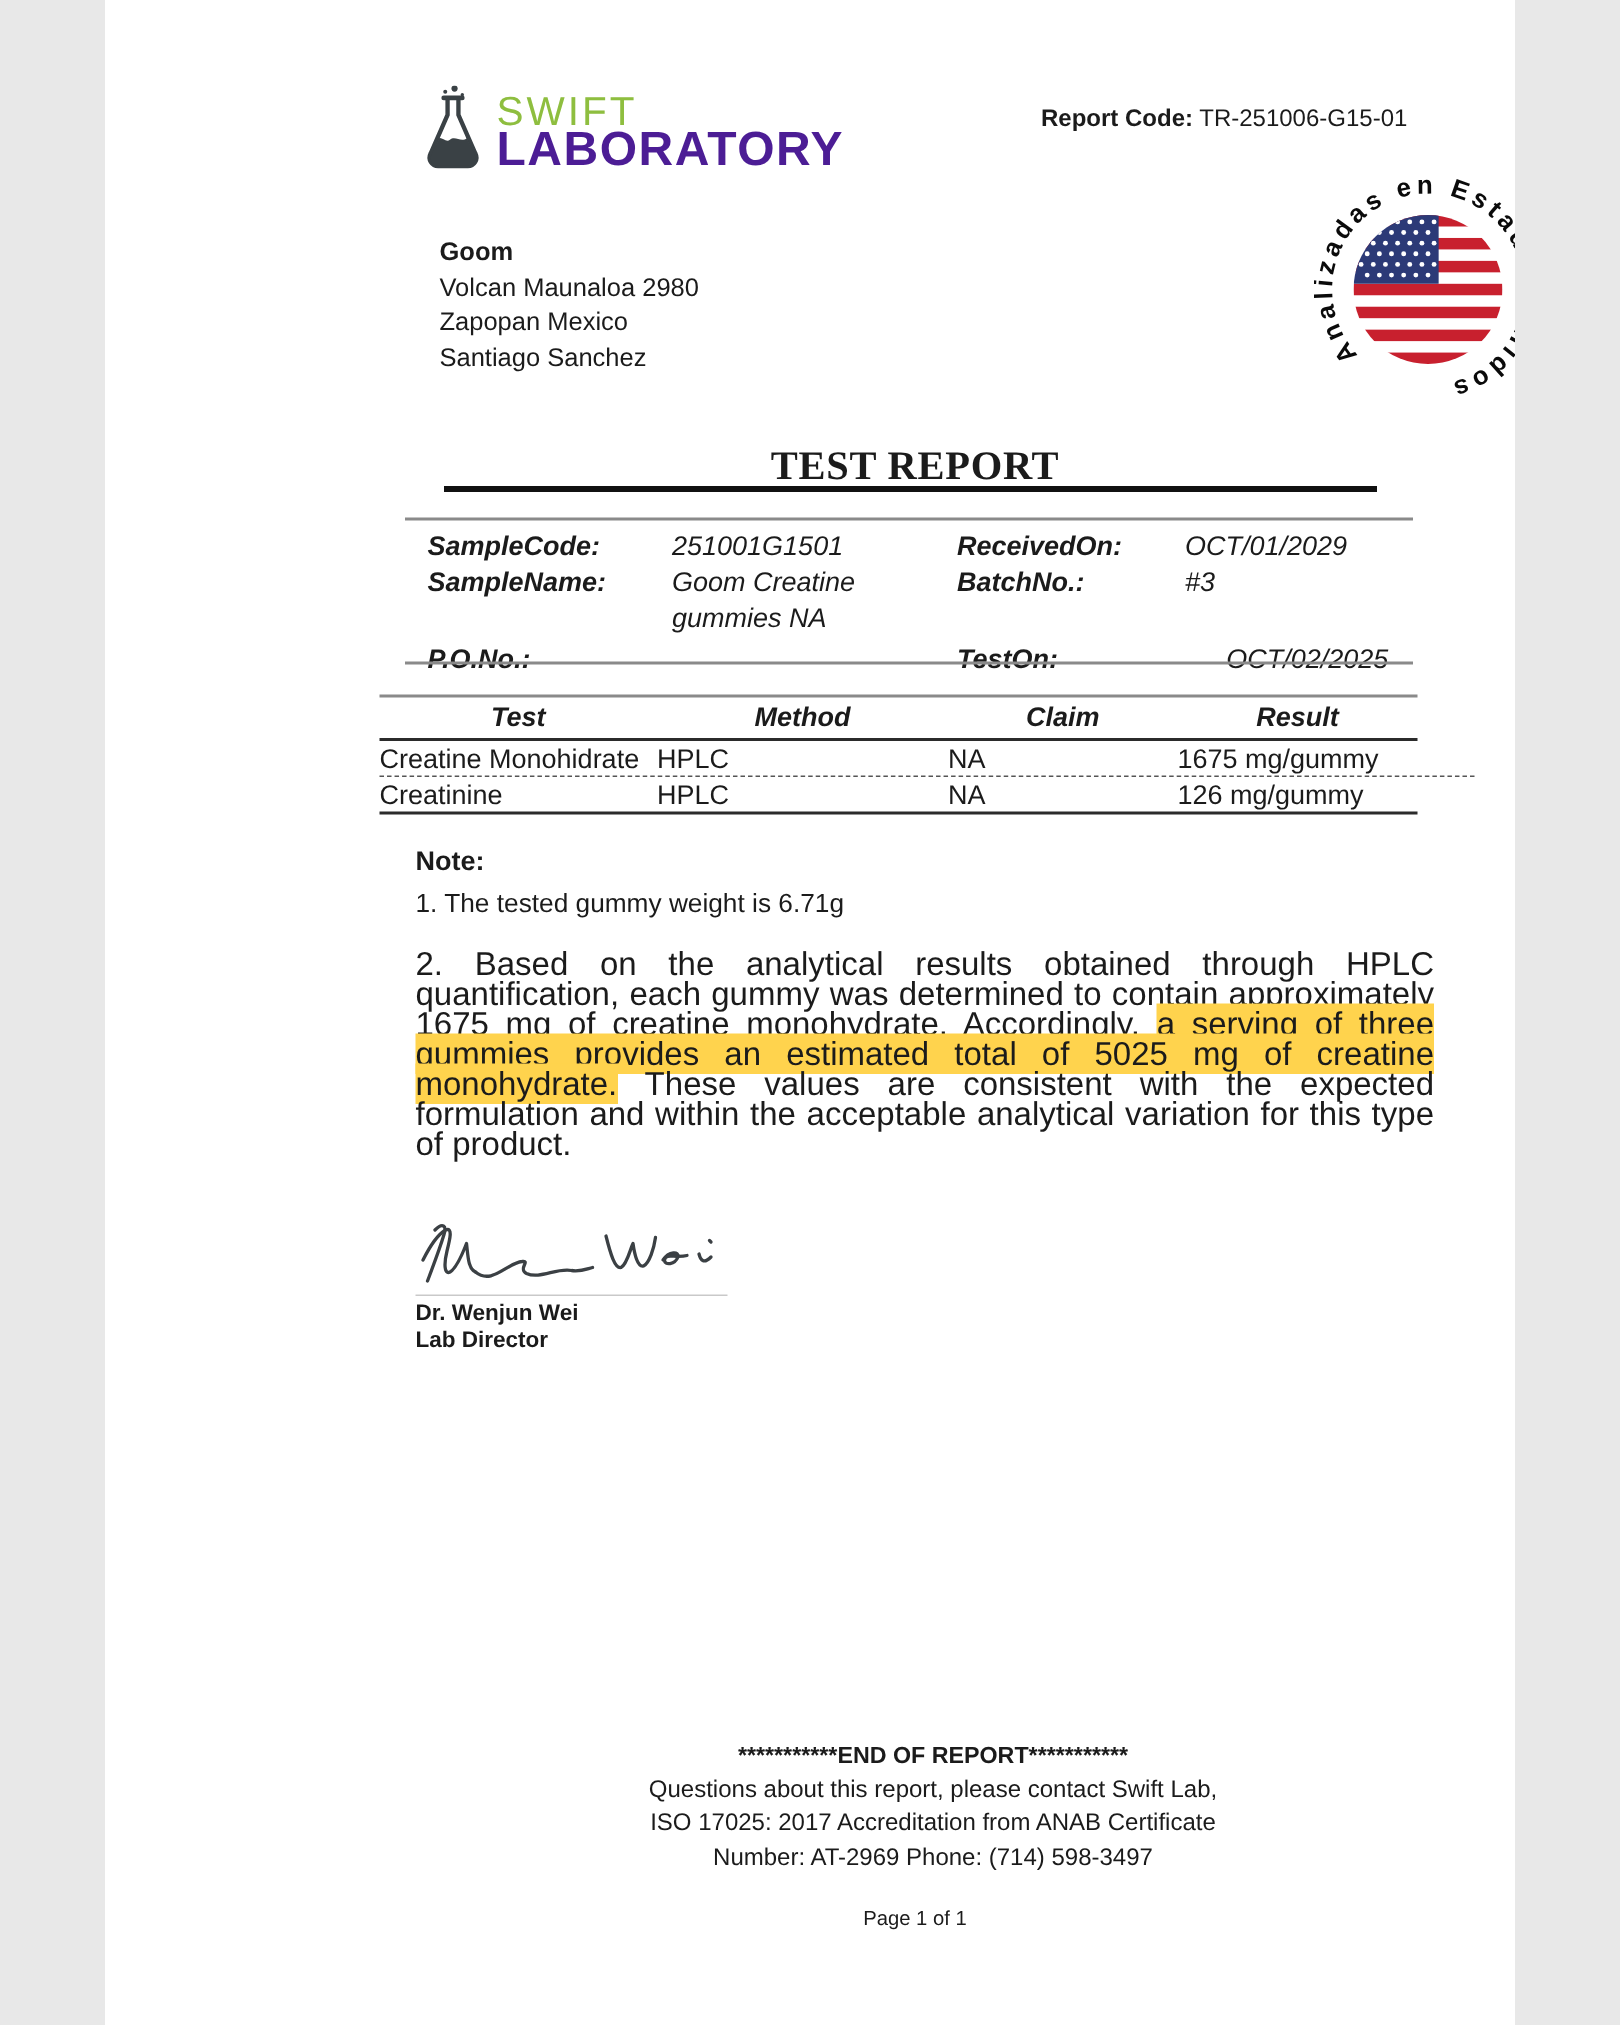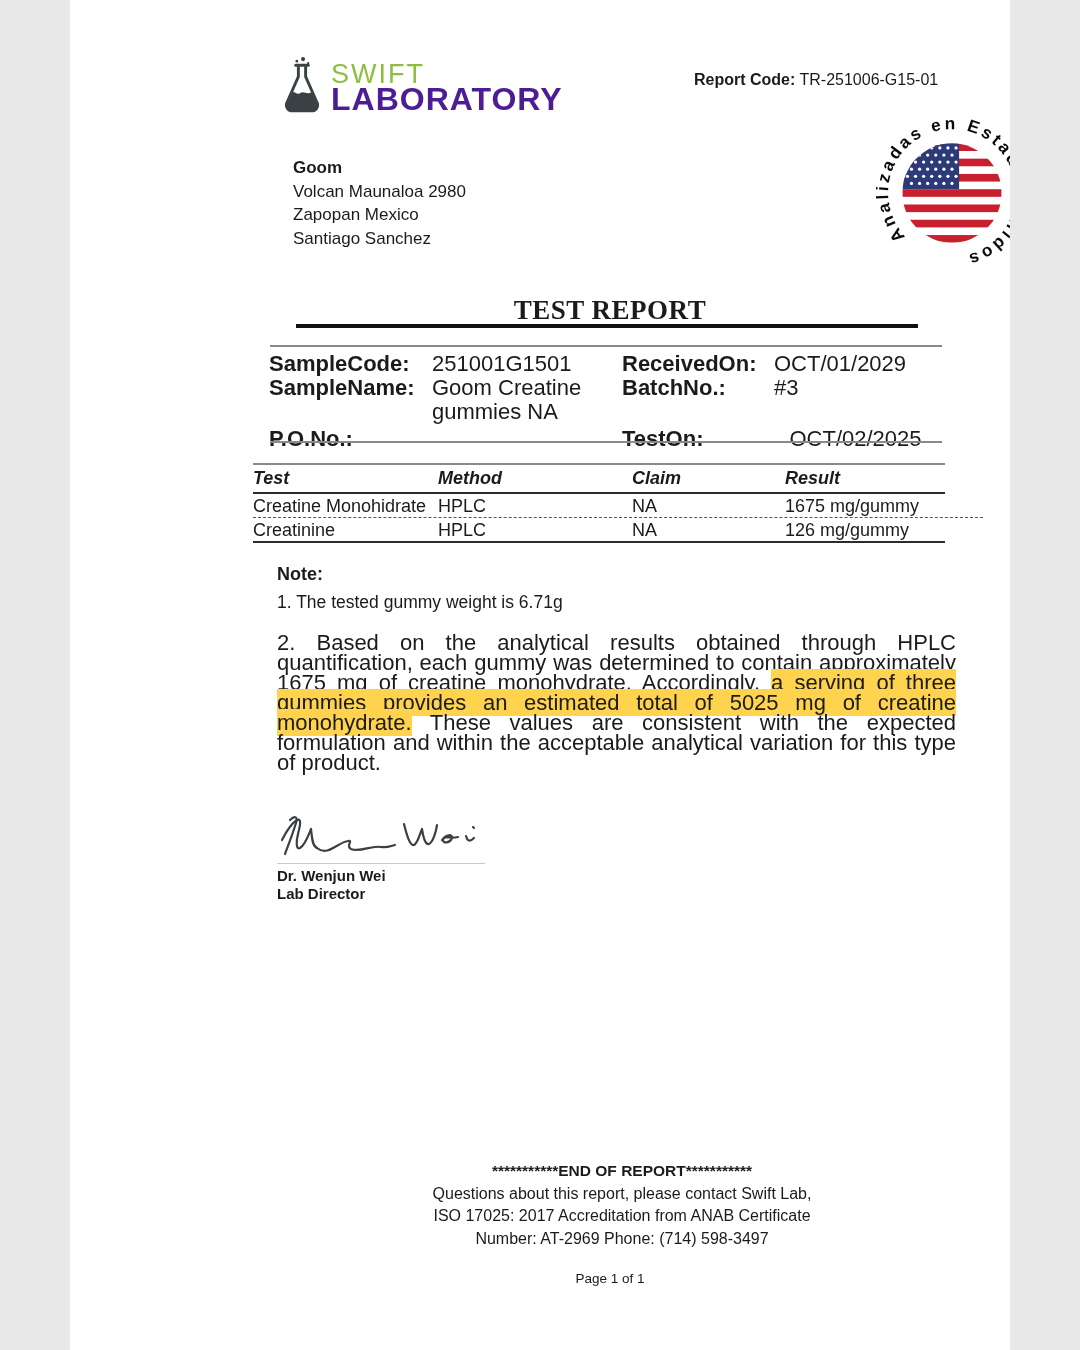--- a/index.html
+++ b/index.html
@@ -28,23 +28,23 @@
     letter-spacing:0.5px;
   }
   .title-rule { left:226px; top:324px; width:622px; height:4px; background:#111; }
 
   .hline { background:#8a8a8a; height:1.5px; }
   .hline-dark { background:#2b2b2b; height:1.5px; }
   .hline-dashed { border-top:1.5px dashed #555; height:0; background:none; }
 
   
   .sample-grid {
-    left:199px; top:352px; width:668px;
+    left:215px; top:352px; width:668px;
     display:grid; grid-template-columns:163px 190px 152px 1fr;
-    font-size:22px; line-height:24px;
+    font-size:18px; line-height:24px;font-style:italic;
   }
   .sample-grid .lbl { font-weight:bold; }
   .sample-grid .wrapcell { max-width:150px; }
 
   
   .res-grid {
     display:grid; grid-template-columns:185px 194px 153px 1fr;
     font-size:18px; width:692px;
   }
   .res-head { font-weight:bold; font-style:italic; }
@@ -184,21 +184,21 @@
     <div>#3</div>
 
     <div class="lbl" style="padding-top:3px;">P.O.No.:</div>
     <div></div>
     <div class="lbl" style="padding-top:3px;">TestOn:</div>
     <div style="padding-top:3px;text-align:center;">OCT/02/2025</div>
   </div>
   <div class="abs hline" style="left:200px; top:441px; width:672px;"></div>
 
   <div class="abs hline" style="left:183px; top:463px; width:692px;"></div>
-  <div class="abs res-grid res-head" style="left:183px; top:468px;">
+  <div class="abs res-grid res-head" style="left:183px; top:468px;text-align:center;">
     <div>Test</div>
     <div>Method</div>
     <div>Claim</div>
     <div>Result</div>
   </div>
   <div class="abs hline-dark" style="left:183px; top:492px; width:692px;"></div>
 
   <div class="abs res-grid" style="left:183px; top:496px;">
     <div>Creatine Monohidrate</div>
     <div>HPLC</div>

